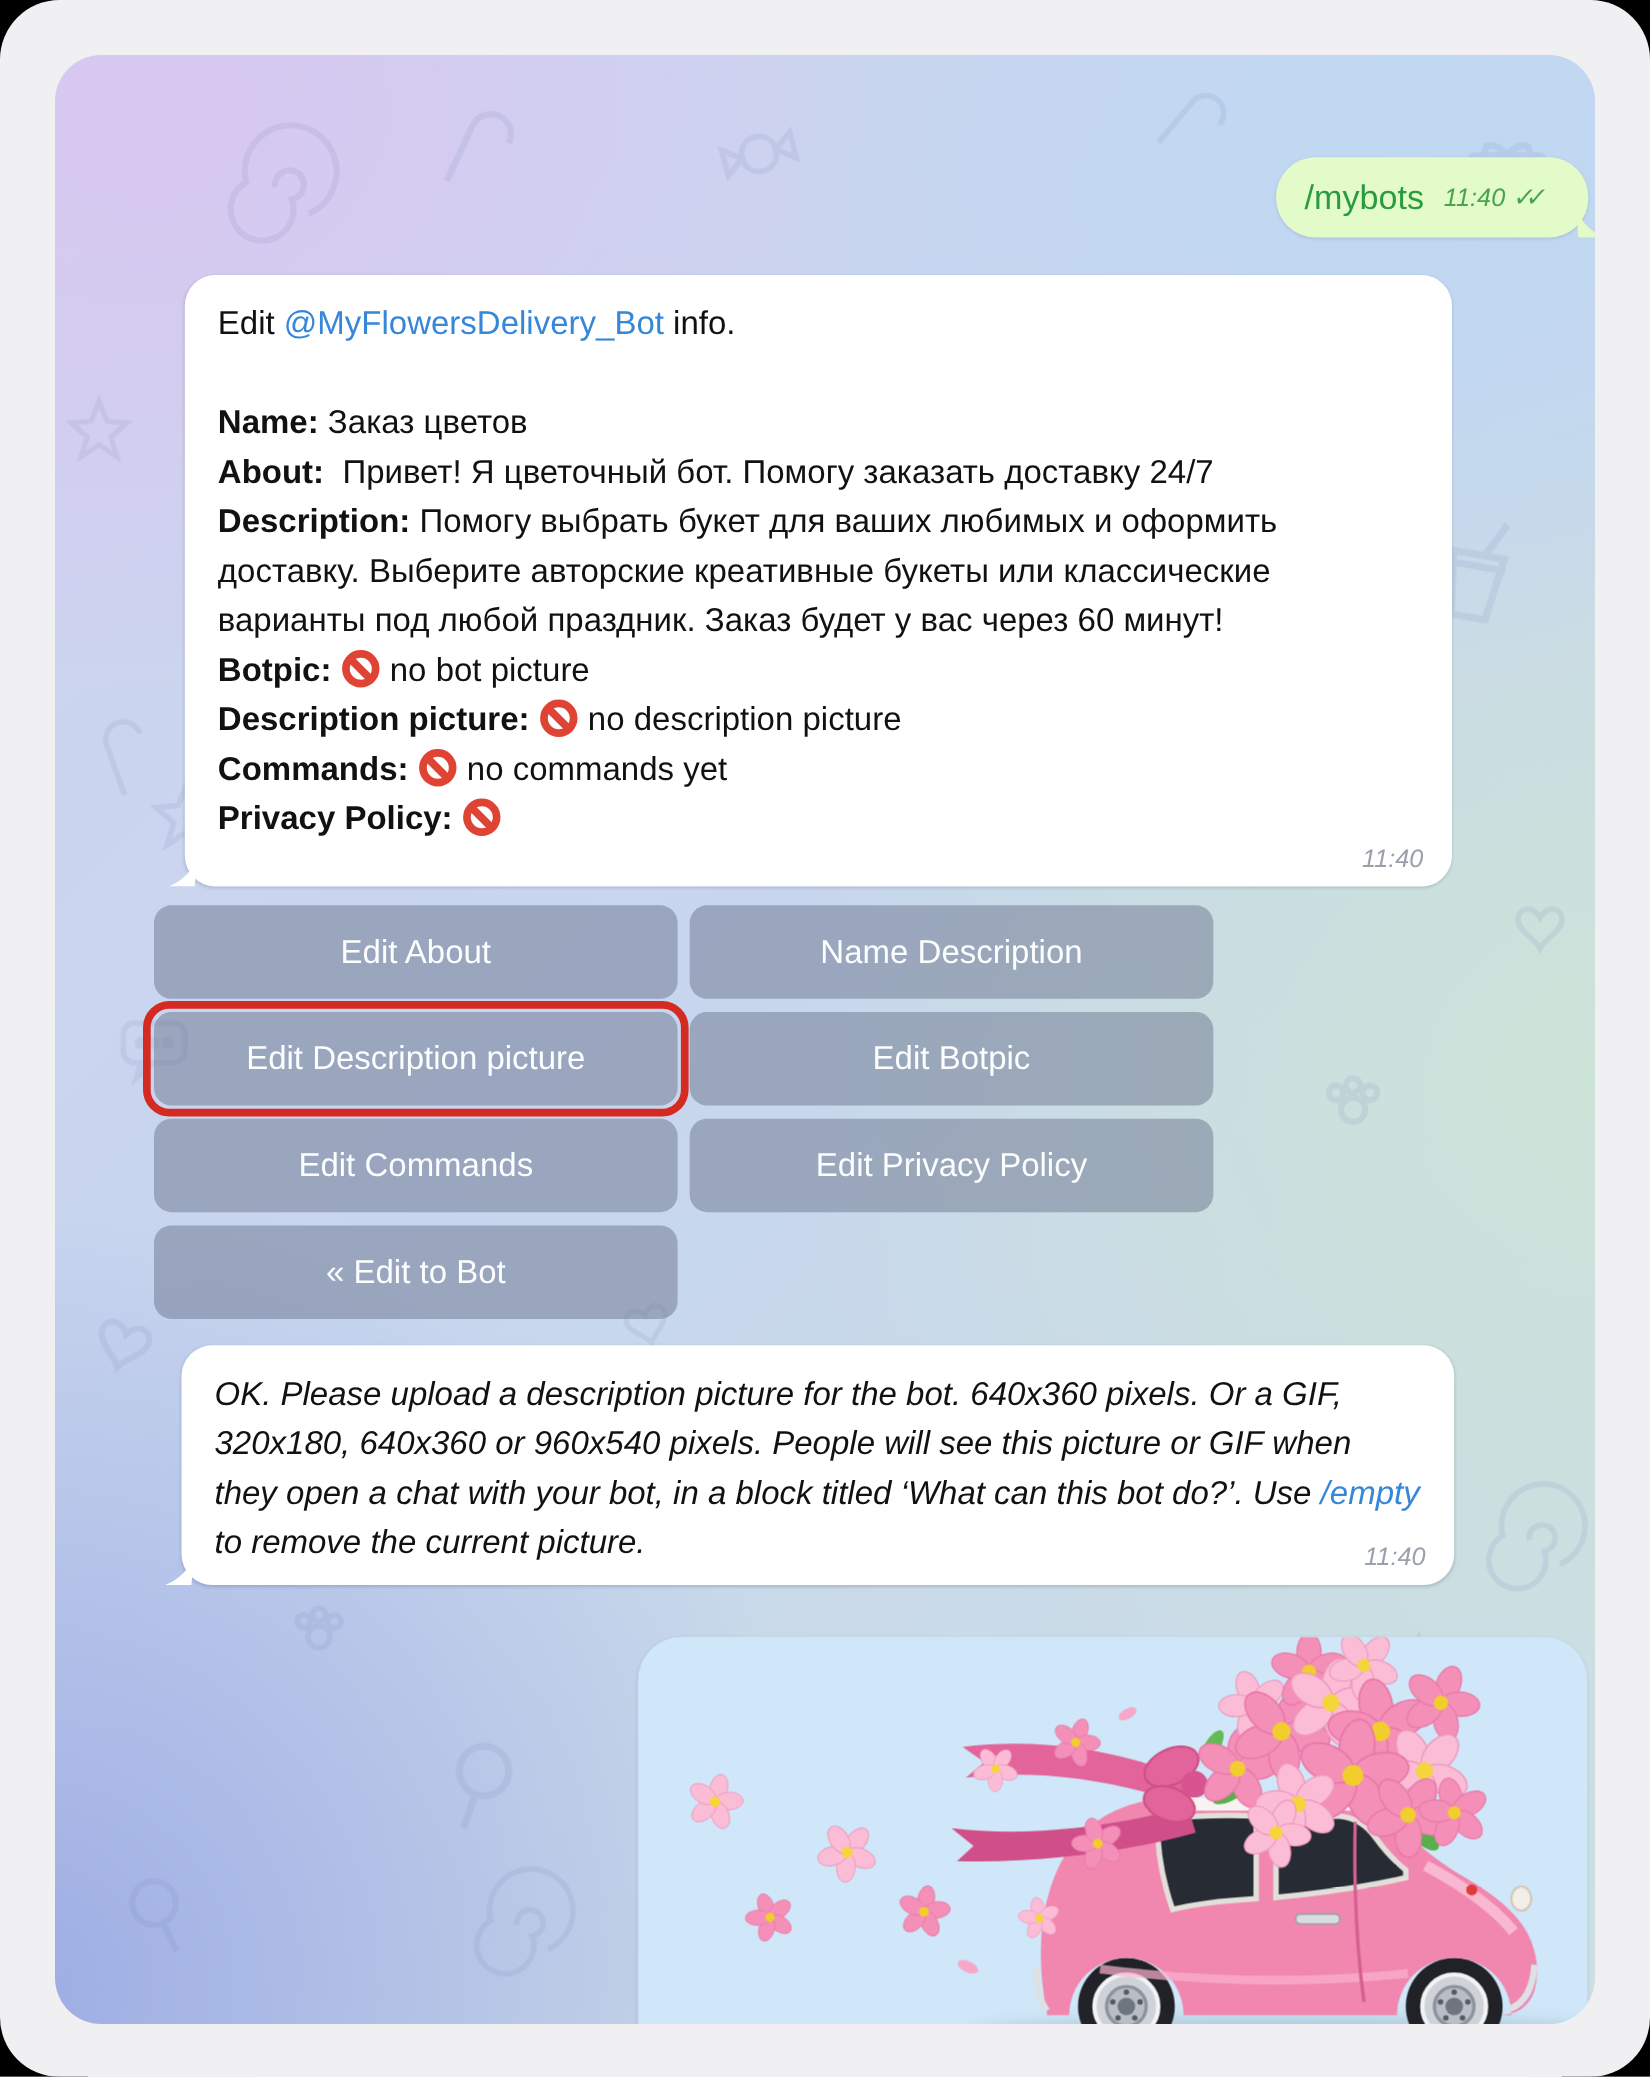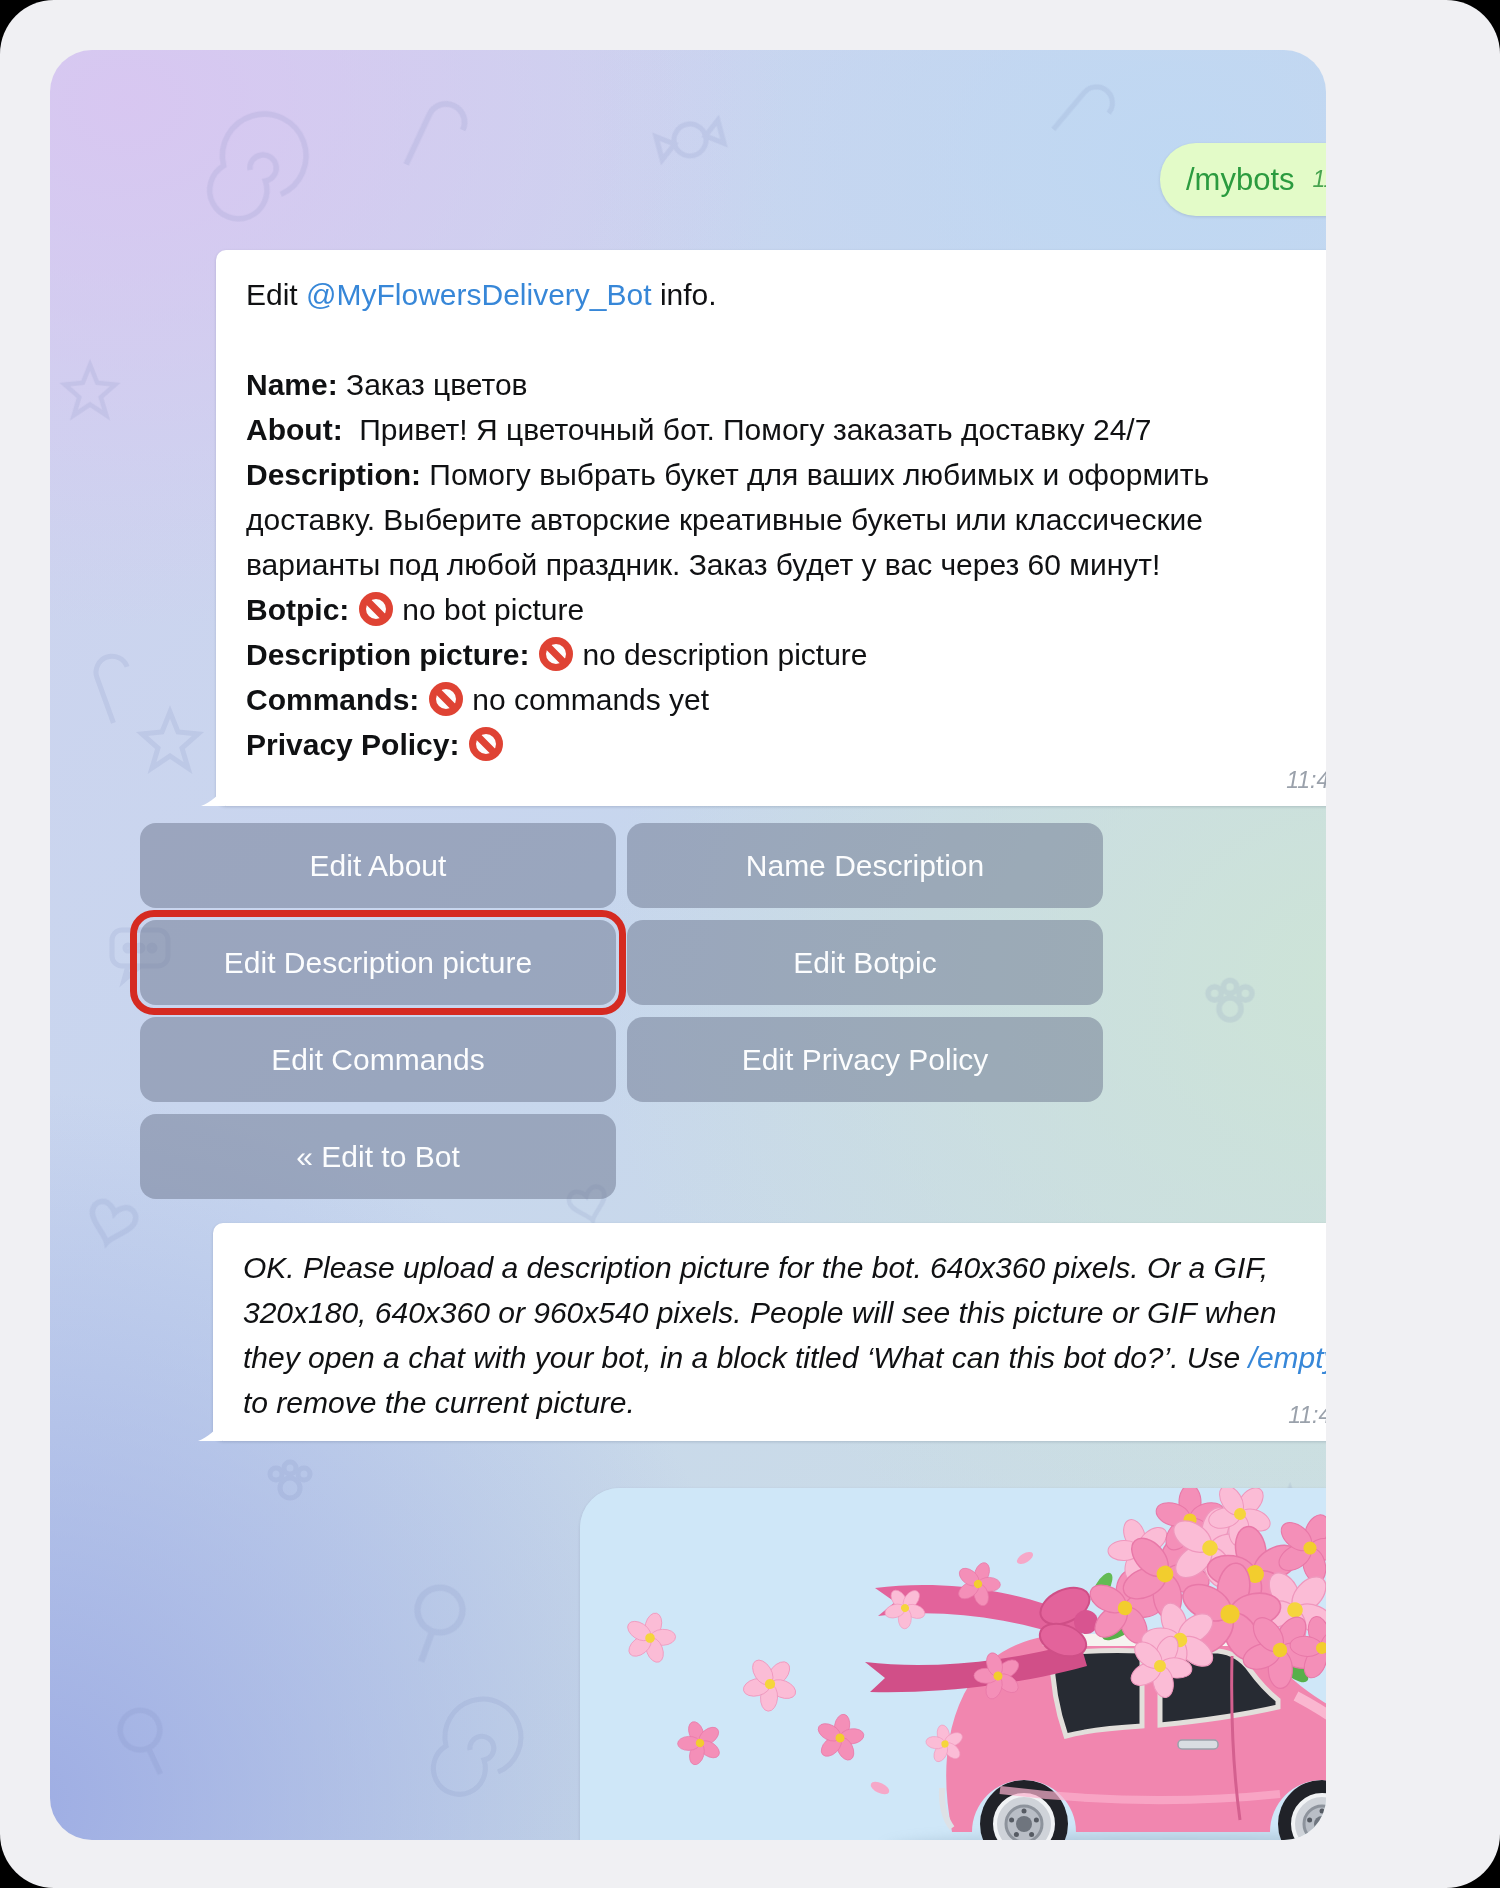--- a/index.html
+++ b/index.html
@@ -1,30 +1,30 @@
 <!DOCTYPE html>
 <html><head>
 <meta charset="utf-8">
 <style>
   html,body{margin:0;padding:0;background:#e6e6ea;}
   .canvas{position:relative;width:1500px;height:1888px;overflow:hidden;
           font-family:"Liberation Sans","DejaVu Sans",sans-serif;}
   .corner{position:absolute;width:80px;height:80px;background:#000;z-index:0;}
   .corner.tl{left:0;top:0}.corner.tr{right:0;top:0}.corner.bl{left:0;bottom:0}.corner.br{right:0;bottom:0}
   .frame{position:absolute;inset:0;background:#f0f0f3;border-radius:54px;z-index:1;}
-  .chat{position:absolute;left:50px;top:50px;width:1276px;height:1790px;border-radius:42px;overflow:hidden;z-index:2;
+  .chat{position:absolute;left:50px;top:50px;width:1400px;height:1790px;border-radius:42px;overflow:hidden;z-index:2;
         background:
           radial-gradient(950px 750px at 6% 3%, rgba(216,198,241,.95), rgba(216,198,241,0) 70%),
           radial-gradient(850px 650px at 88% 6%, rgba(190,216,243,.9), rgba(190,216,243,0) 70%),
           radial-gradient(1050px 900px at 102% 52%, rgba(205,228,214,.95), rgba(205,228,214,0) 72%),
           radial-gradient(1000px 950px at -2% 98%, rgba(156,171,227,.95), rgba(156,171,227,0) 75%),
           linear-gradient(135deg,#cfd3ef 0%,#c7d6ee 45%,#ccdfe2 100%);}
   .doodles{position:absolute;inset:0;z-index:0;pointer-events:none;}
   
-  .bubble{position:absolute;background:#fff;border-radius:10px;box-shadow:0 1px 3px rgba(30,45,70,.18);z-index:3;margin-left:48px;}
+  .bubble{position:absolute;background:#fff;border-radius:28px;box-shadow:0 1px 3px rgba(30,45,70,.18);z-index:3;}
   .bubble .inner{padding:22px 30px 40px 30px;font-size:30px;line-height:45px;color:#101113;}
   .bubble p{margin:0;white-space:pre-wrap;}
   .bubble a{color:#3787d8;text-decoration:none;}
   .title-line{margin-bottom:45px !important;}
   b{font-weight:700;}
   .time-in{position:absolute;right:26px;bottom:12px;font-size:23px;color:#9aa1ab;font-style:italic;}
   .tail{position:absolute;bottom:0;width:26px;height:24px;}
   .tail.left{left:-15px;}
   .tail.right{right:-15px;}
   

